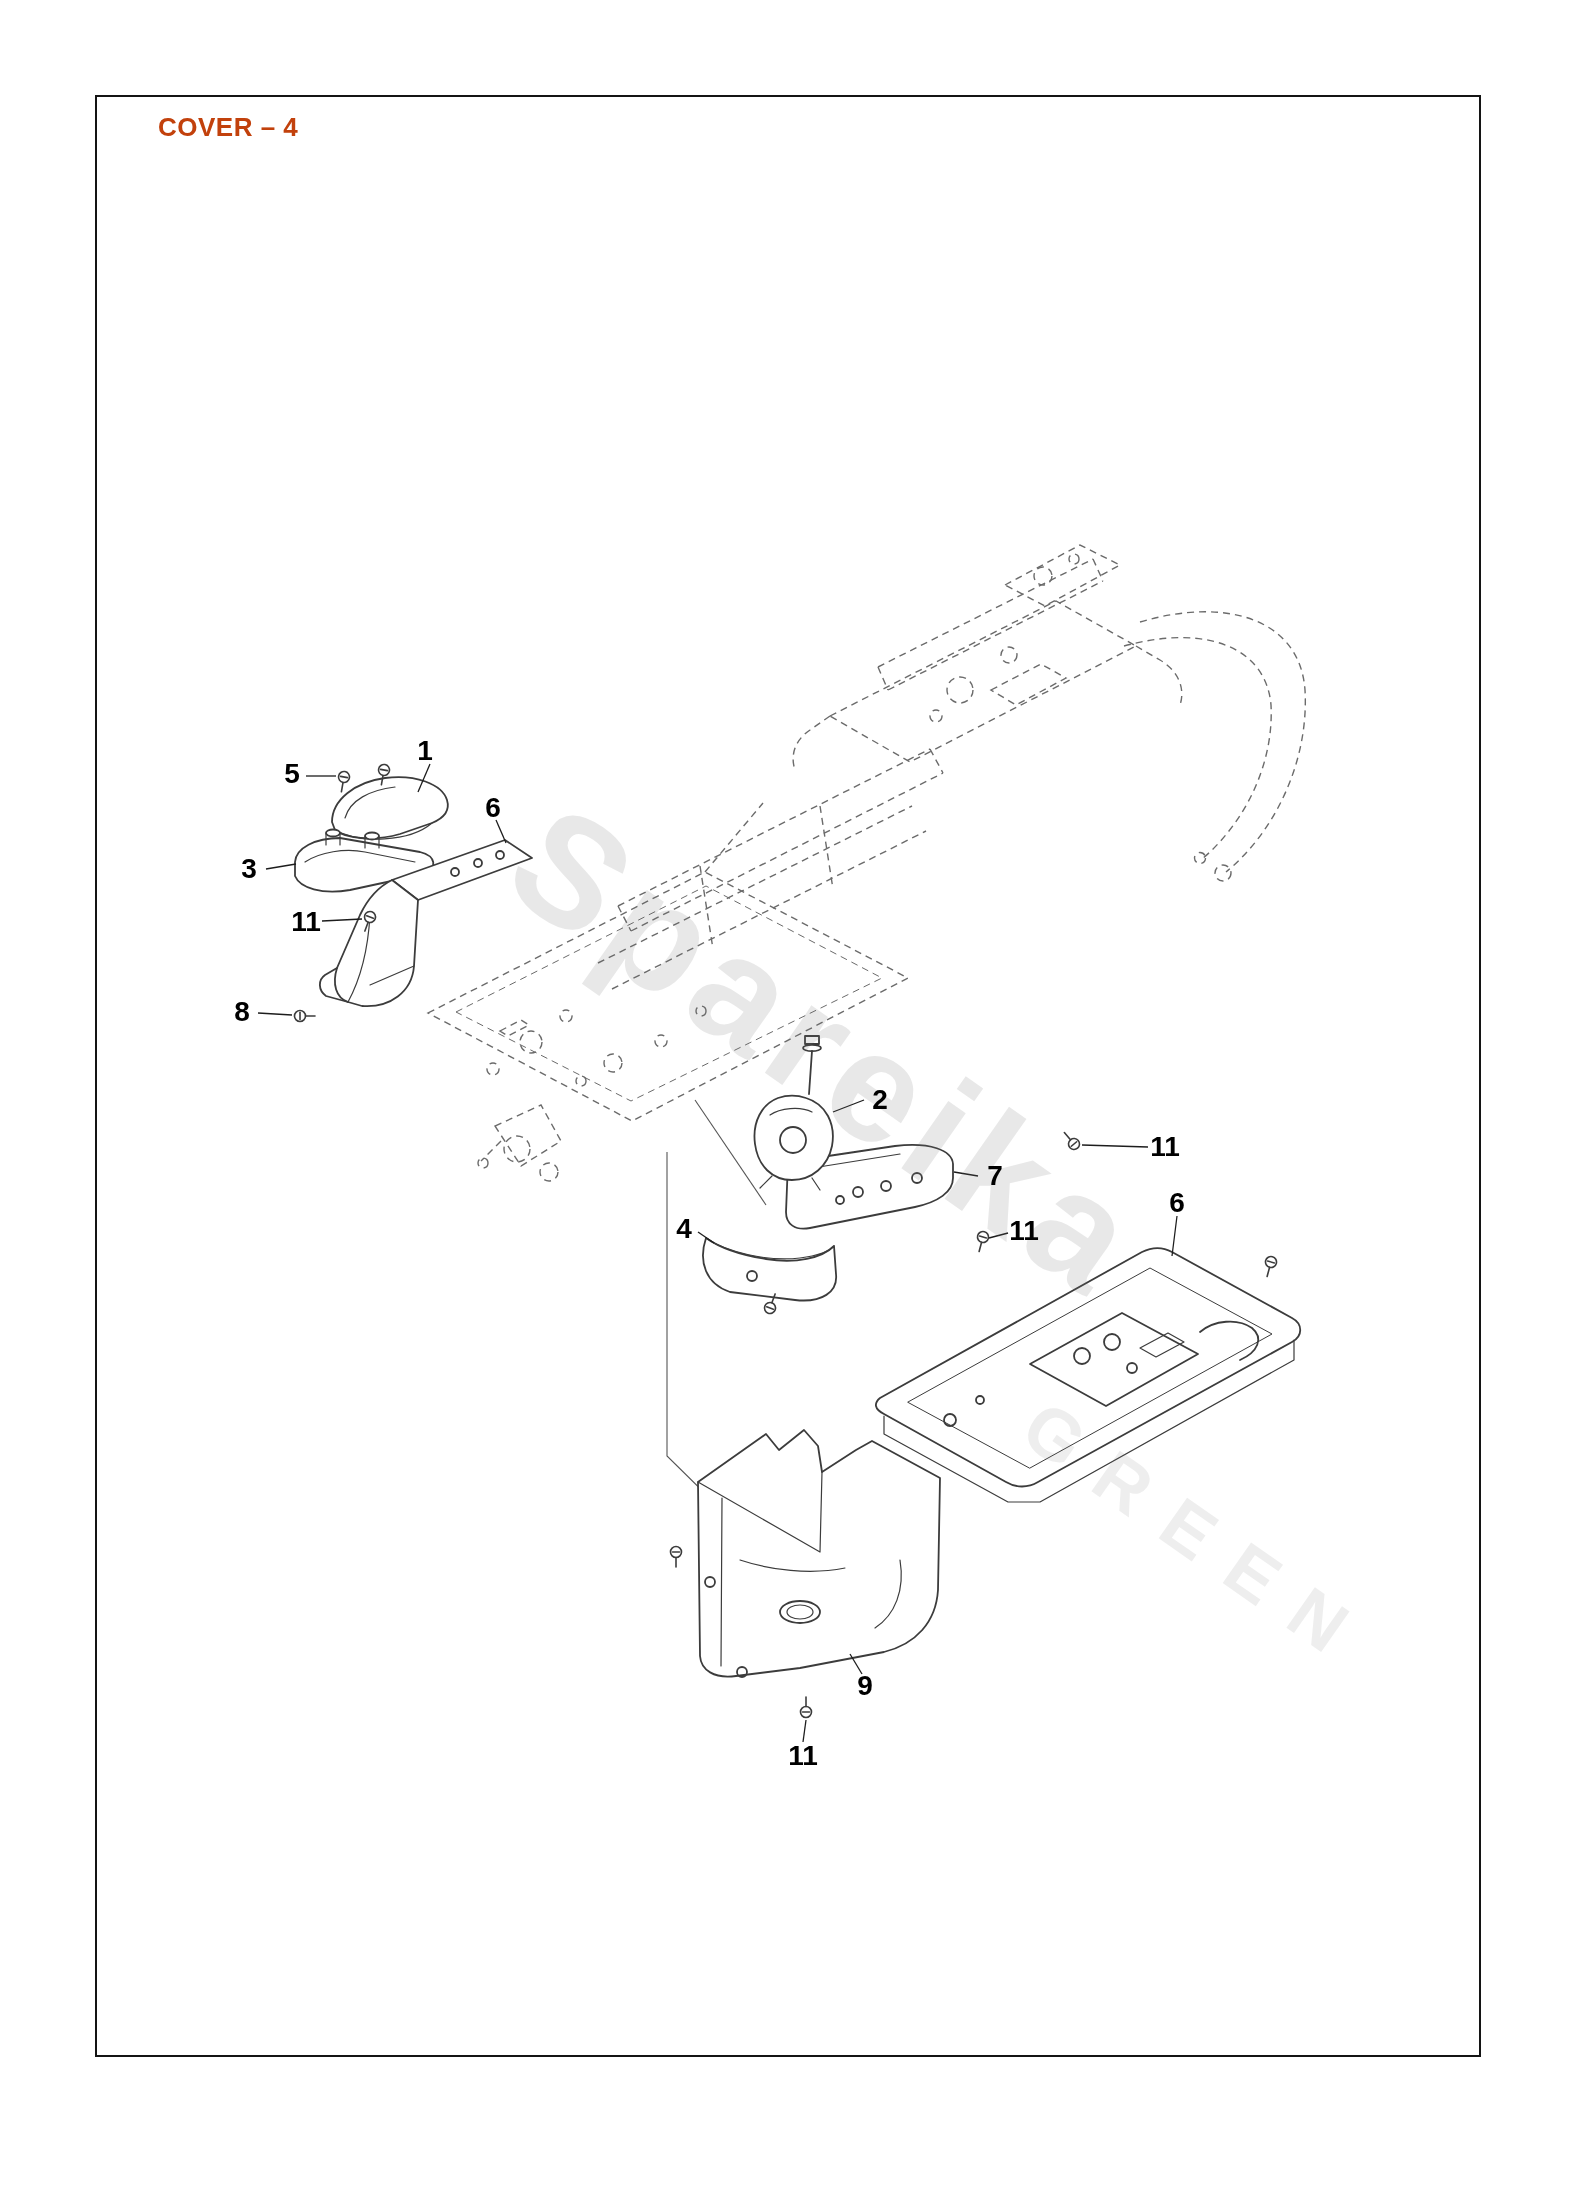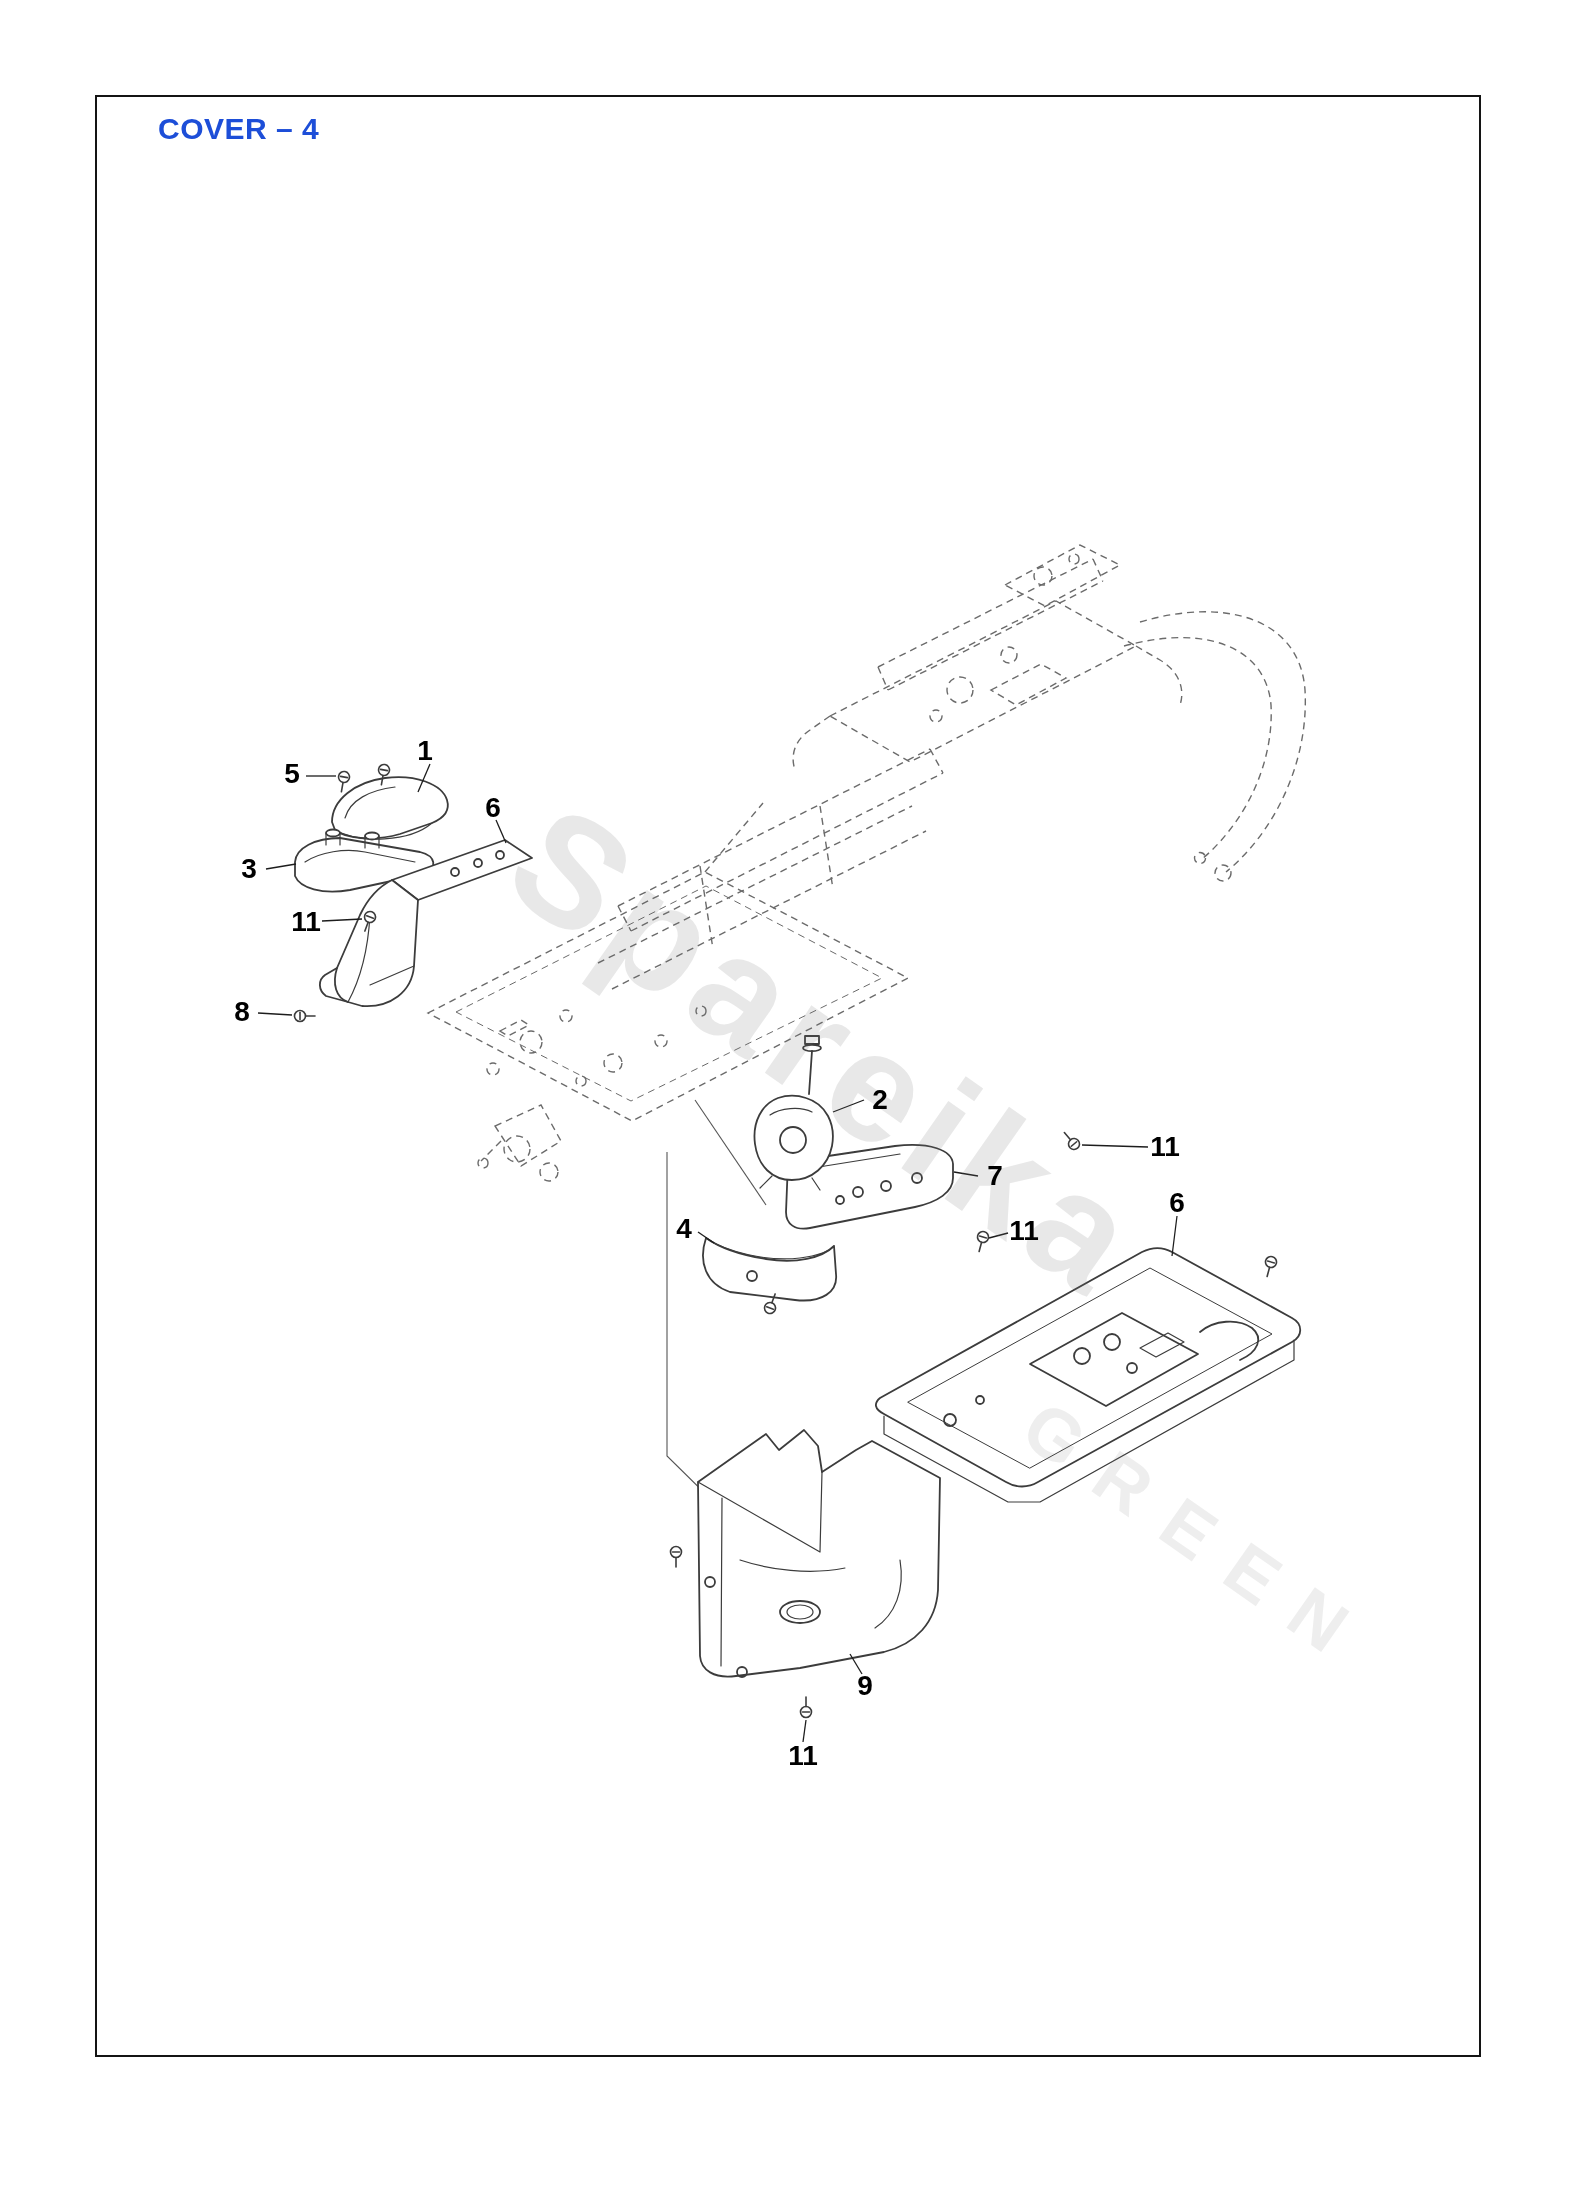--- a/index.html
+++ b/index.html
@@ -6,21 +6,21 @@
   .page {
     position:relative; width:1573px; height:2204px; background:#ffffff;
     font-family:"Liberation Sans", sans-serif; overflow:hidden;
   }
   .frame {
     position:absolute; left:95px; top:95px; width:1386px; height:1962px;
     border:2px solid #141414; box-sizing:border-box; background:transparent;
   }
   .title {
     position:absolute; left:158px; top:112px;
-    font-size:30px; font-weight:bold; color:#1d4ed8; letter-spacing:0.5px;
+    font-size:26px; font-weight:bold; color:#c2410c; letter-spacing:0.5px;
   }
   .diagram-svg { position:absolute; left:0; top:0; }
   .watermark-main {
     position:absolute; left:580px; top:770px;
     transform:rotate(35deg); transform-origin:left top;
     font-size:155px; font-weight:bold; letter-spacing:10px;
     color:rgba(110,110,110,0.16); white-space:nowrap; pointer-events:none;
   }
   .watermark-sub {
     position:absolute; left:1055px; top:1385px;

